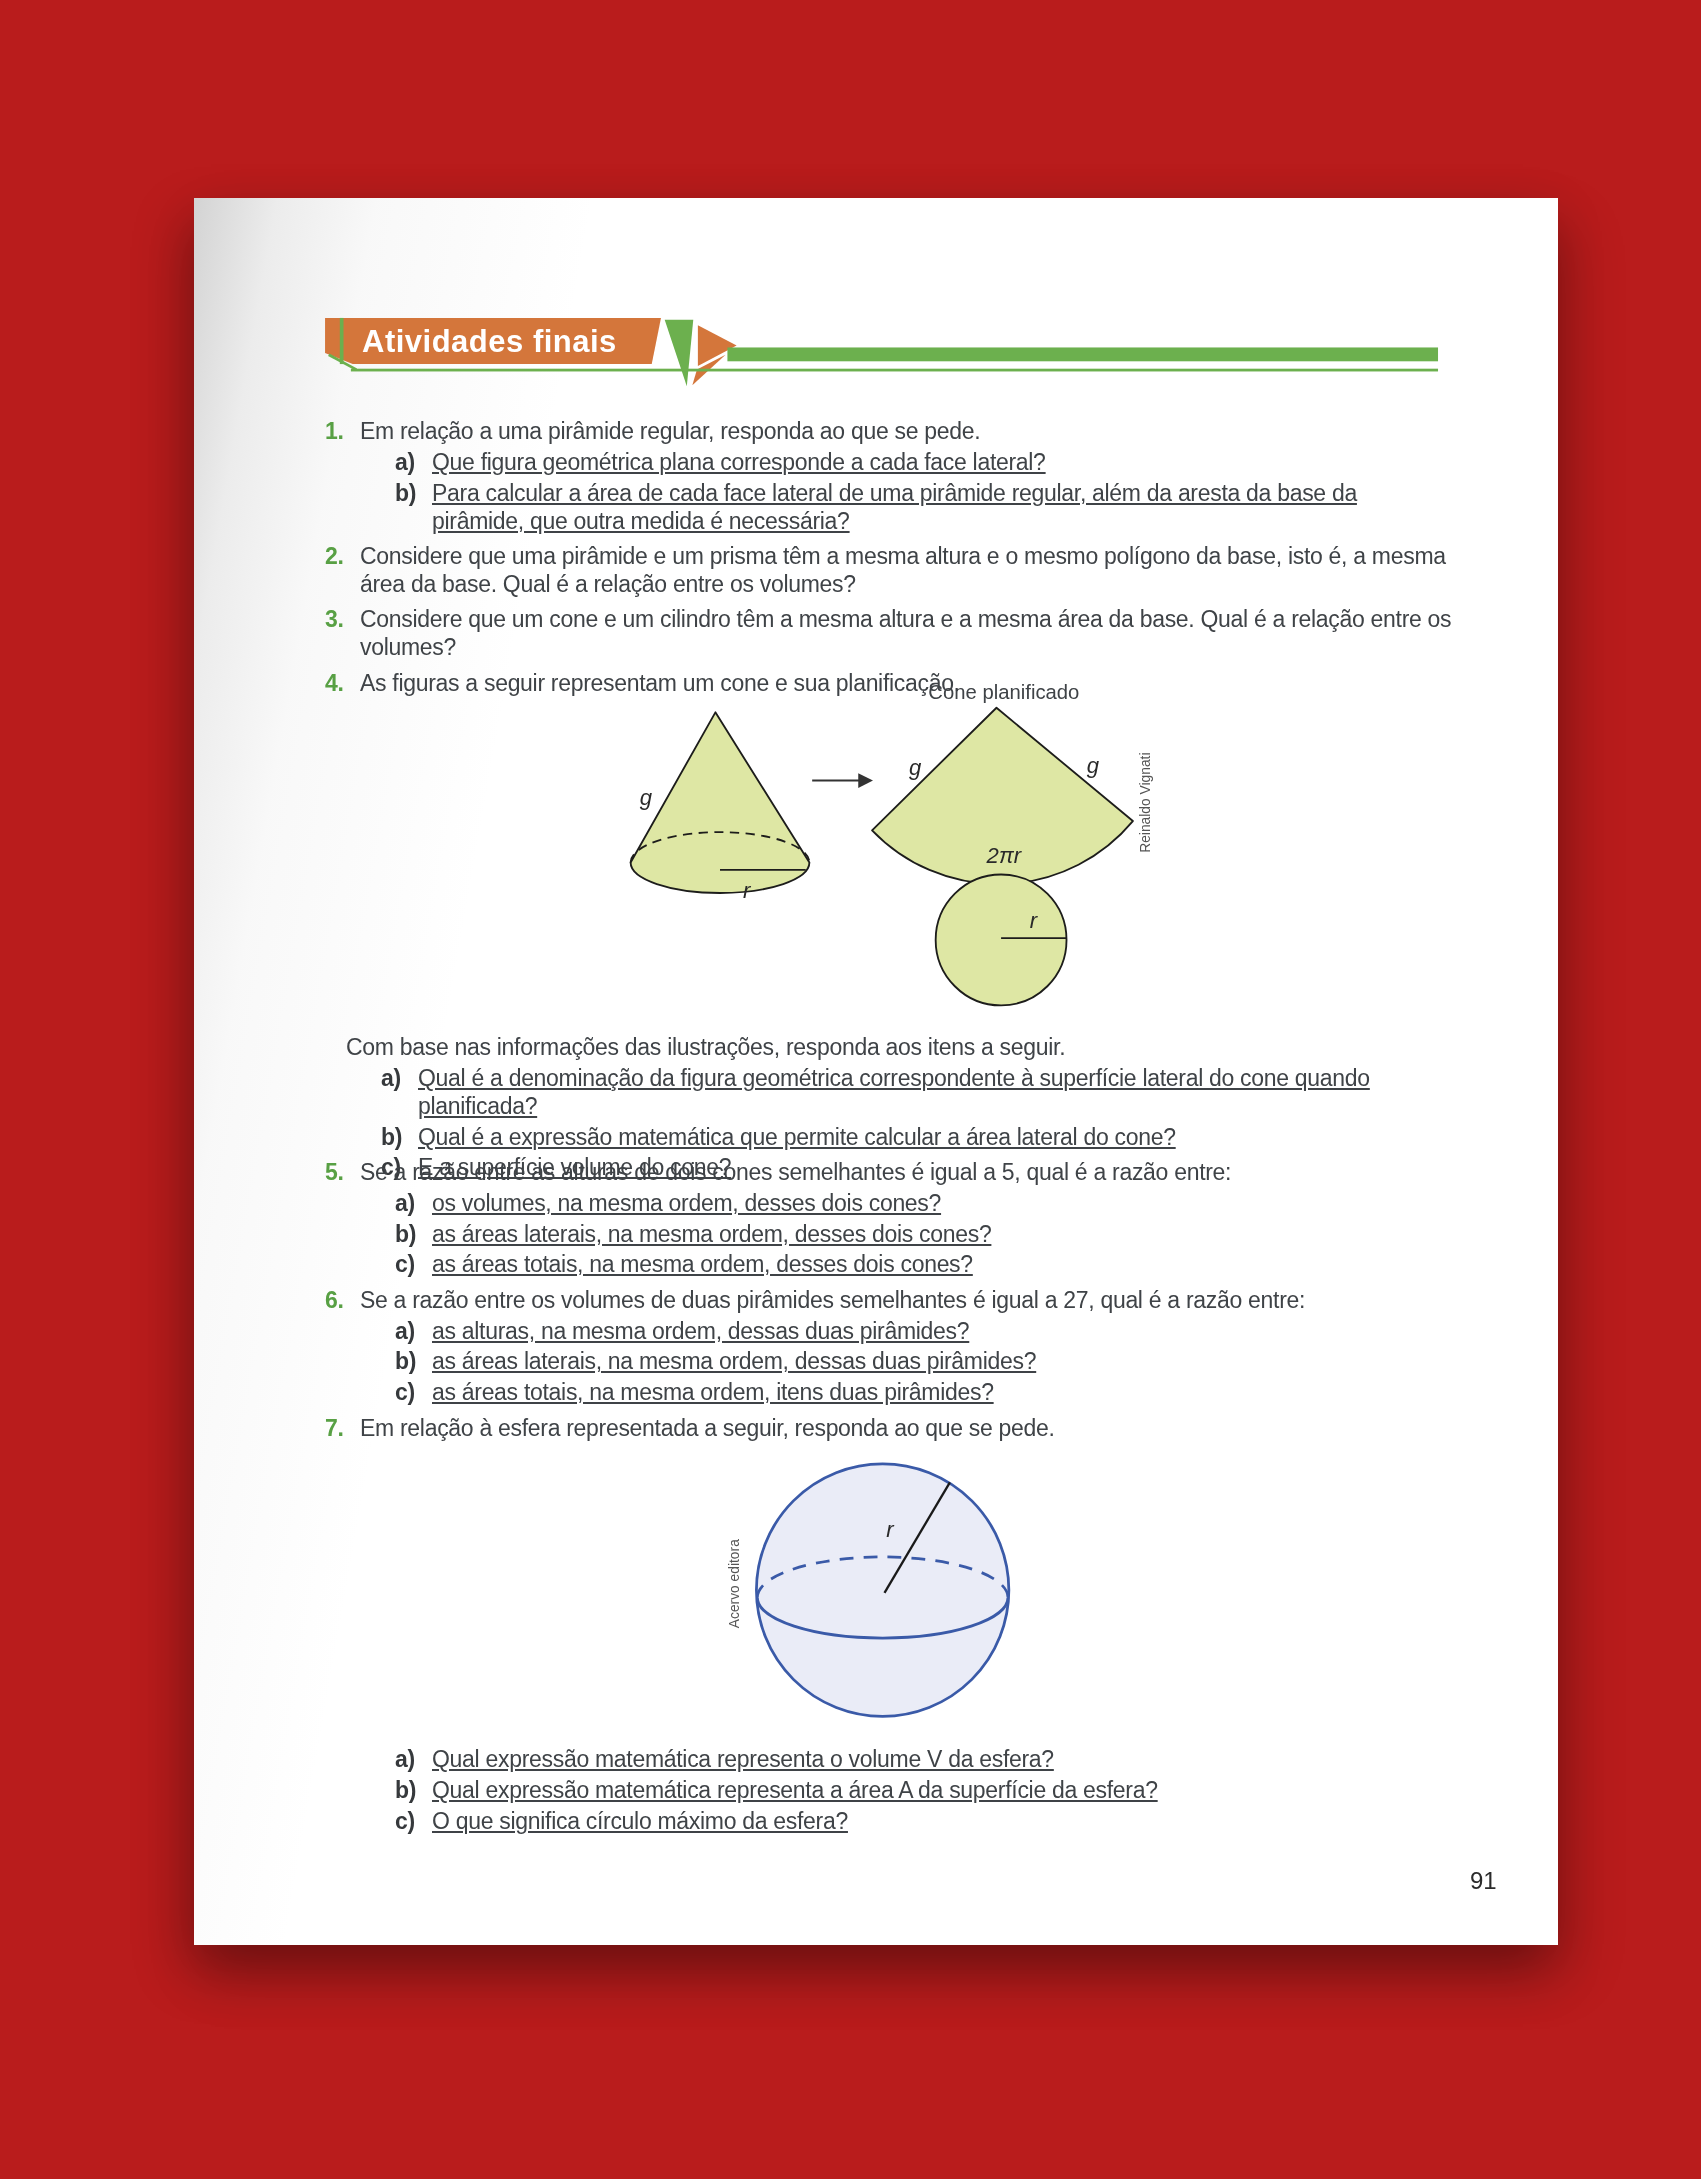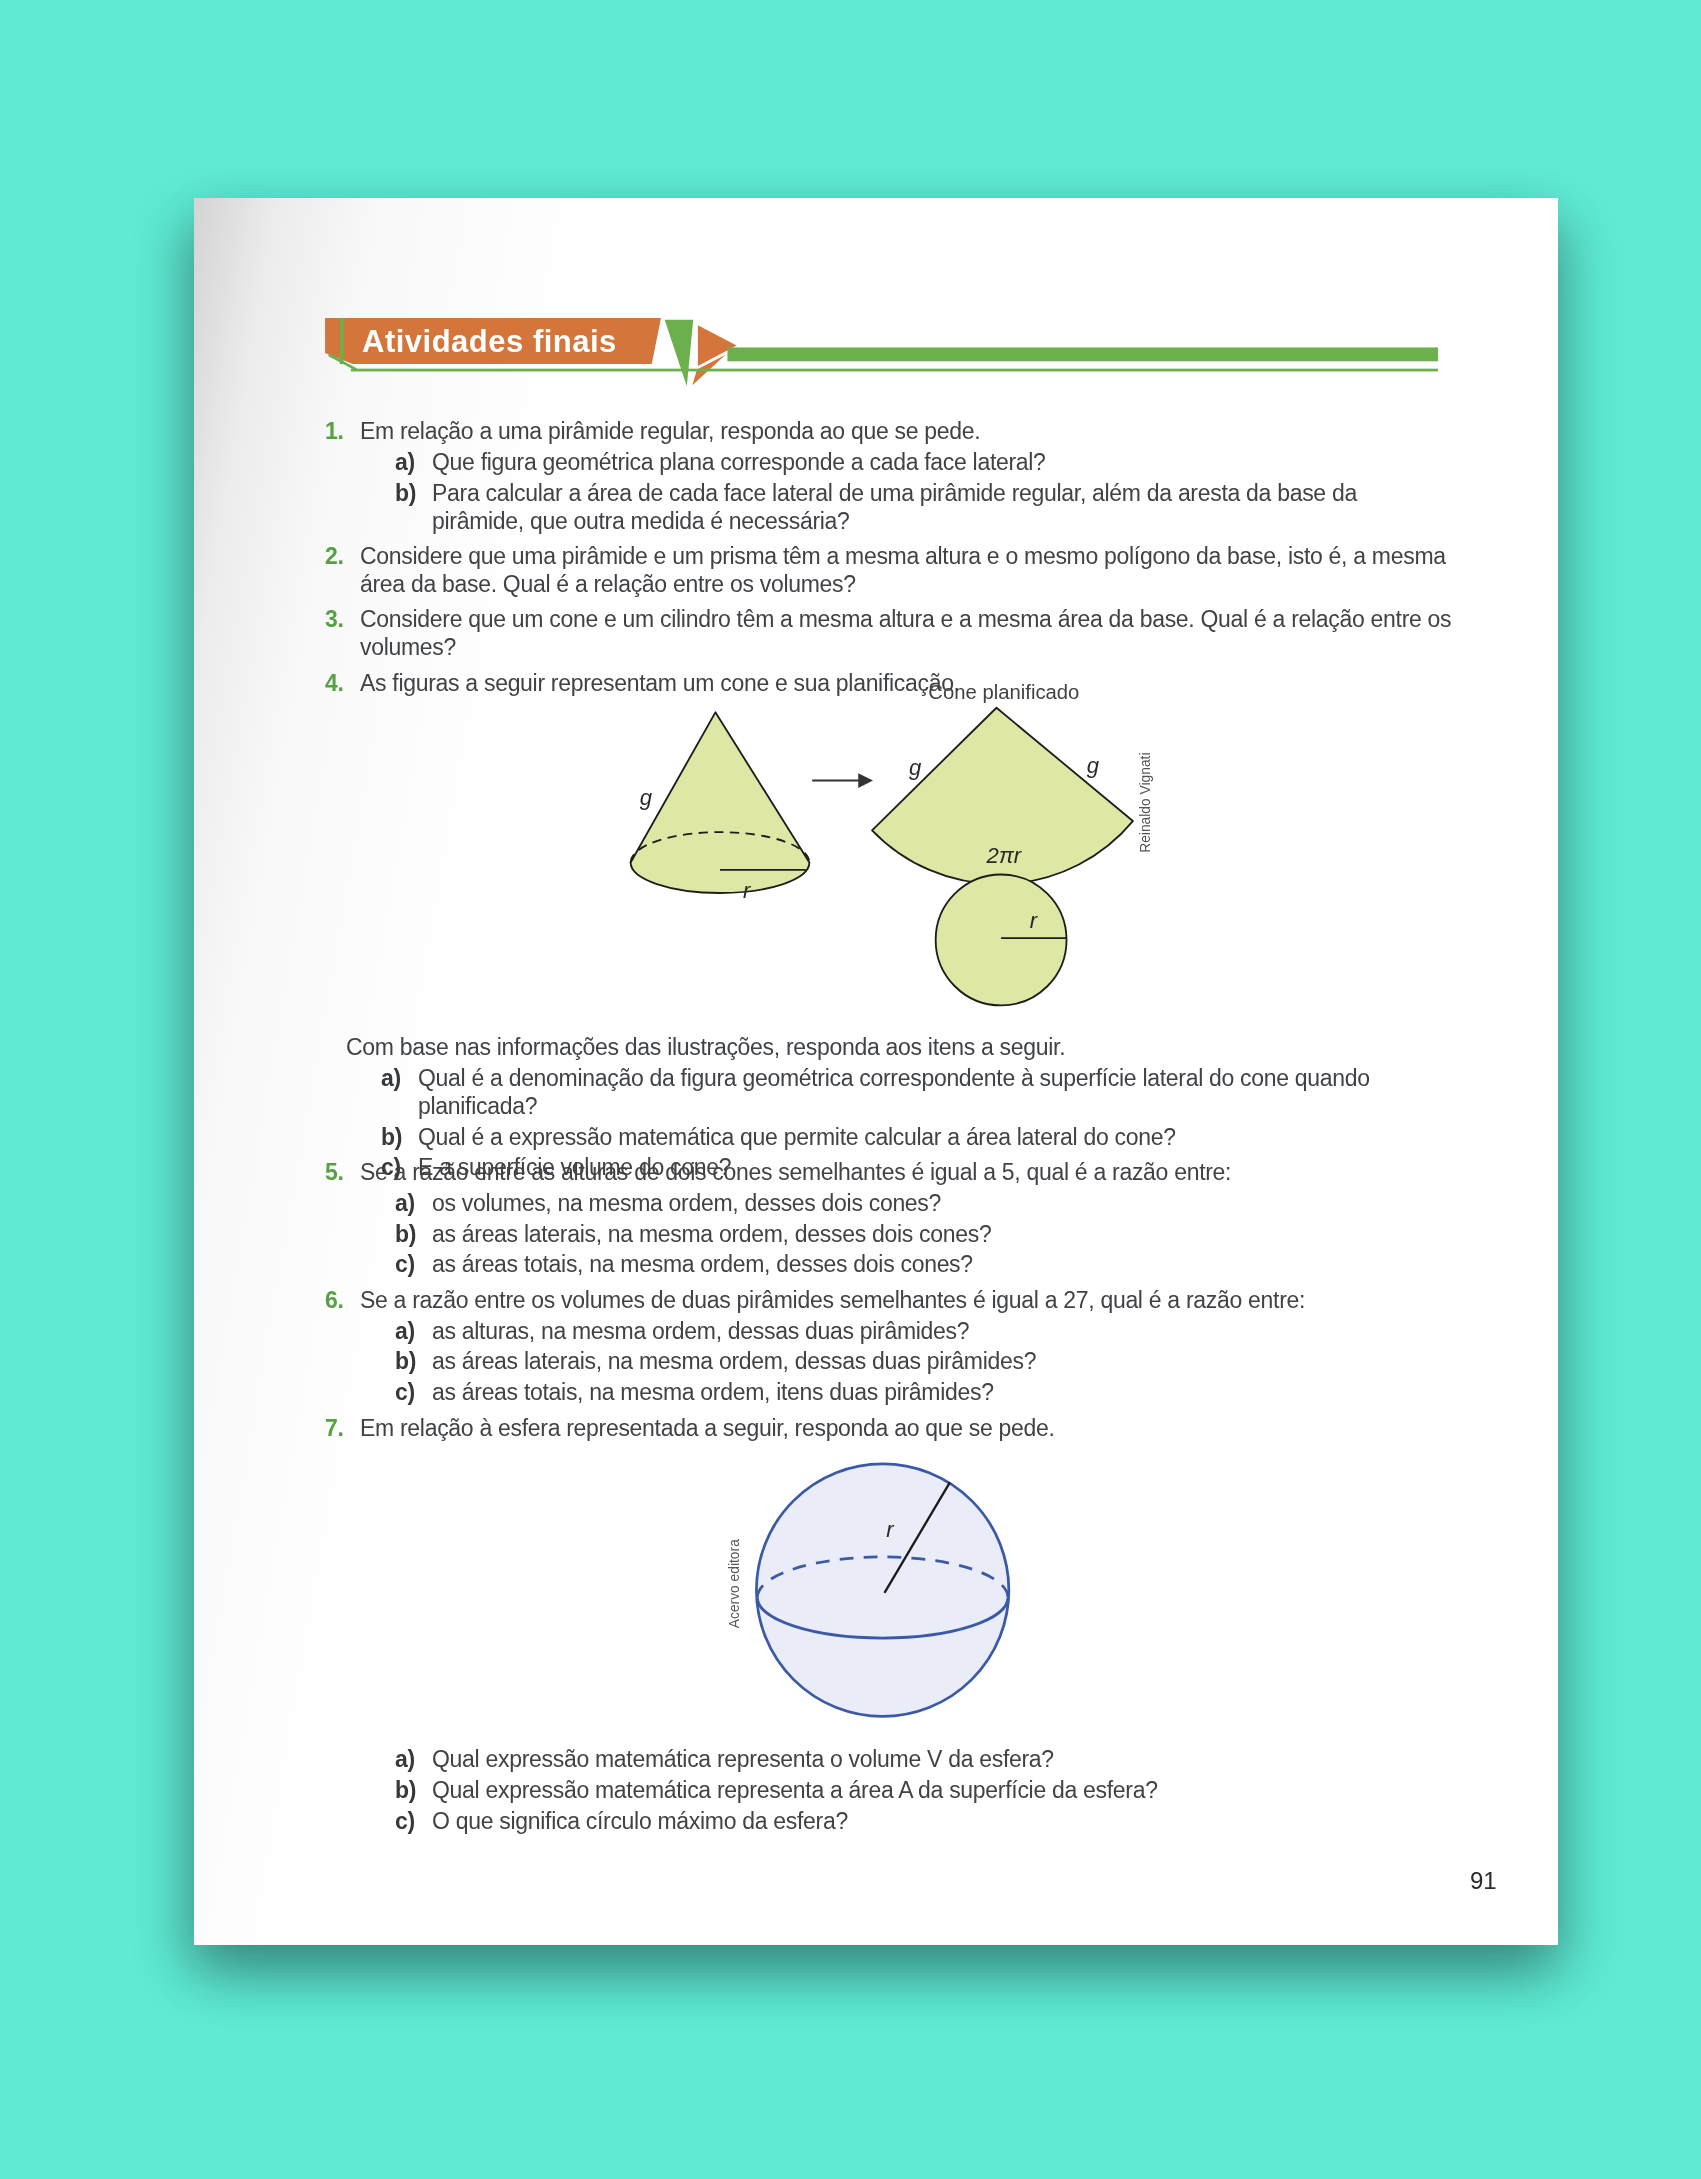--- a/index.html
+++ b/index.html
@@ -1,35 +1,35 @@
 <!DOCTYPE html>
 <html style="font-size:14.8px"><head>
 <meta charset="utf-8">
 <style>
   html,body{margin:0;padding:0;background:#ffffff;}
   .stage{position:relative;width:1702px;height:2180px;overflow:hidden;
-         font-family:"Liberation Sans",sans-serif;background:#5eead4;}
+         font-family:"Liberation Sans",sans-serif;background:#b91c1c;}
   .page{position:absolute;left:194px;top:198px;width:1364px;height:1747px;
         background:#ffffff;
         box-shadow:-9.2px 24px 51px rgba(0,0,0,0.28), 11px 28px 55px rgba(0,0,0,0.20);}
   .page::before{content:"";position:absolute;inset:0;pointer-events:none;
         background:linear-gradient(100deg,rgba(110,110,110,0.30) 0%,rgba(150,150,150,0.18) 5%,
                    rgba(190,190,190,0.10) 11%,rgba(255,255,255,0) 24%);}
   
   .banner-svg{position:absolute;left:0;top:118px;width:1364px;height:74px;}
   .banner-title{position:absolute;left:168px;top:126px;width:480px;
         font-size:31px;font-weight:bold;color:#ffffff;letter-spacing:0.5px;line-height:35px;}
   
   .txt{color:#3f4347;font-size:23px;line-height:28px;letter-spacing:-0.3px;}
   .q{display:flex;margin-bottom:7.4px;}
   .qn{flex:none;width:35px;font-weight:bold;color:#58a044;}
   .qbody{flex:1;}
   .sub{display:flex;margin-left:35px;margin-top:2.8px;}
   .sl{flex:none;width:37px;font-weight:bold;color:#36393c;}
-  .st{flex:1;}
+  .st{flex:1;text-decoration:underline;}
   #block1{position:absolute;left:131px;top:219px;width:1129px;}
   #block2{position:absolute;left:152px;top:835px;width:1094px;}
   #block2 .sub{margin-left:35px;}
   #block3{position:absolute;left:131px;top:960px;width:1129px;}
   #q7block{position:absolute;left:131px;top:1216px;width:1129px;}
   #block4{position:absolute;left:201px;top:1547px;width:1061px;}
   #block4 .sub{margin-left:0;margin-top:0;margin-bottom:2.8px;}
   
   .fig-cone{position:absolute;left:415px;top:483px;width:563px;height:329px;}
   .fig-sphere{position:absolute;left:526px;top:1253px;width:305px;height:281px;}

